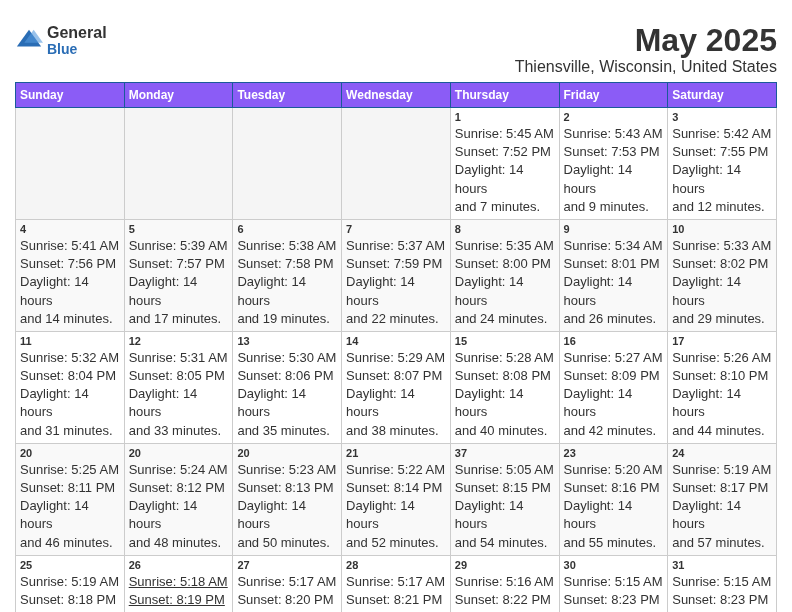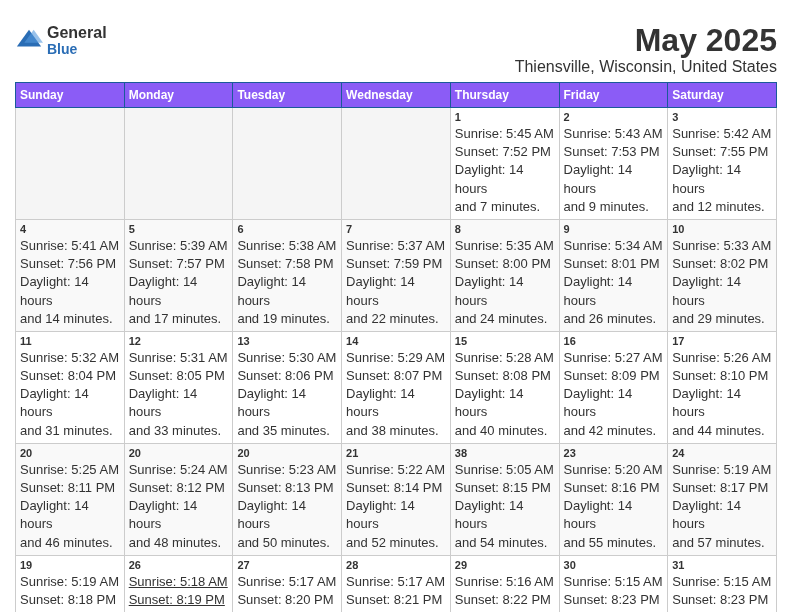--- a/index.html
+++ b/index.html
@@ -309,21 +309,21 @@
 and 50 minutes.</div>
           </td>
           <td>
             <span class="day-number">21</span>
             <div class="day-info" style="white-space: pre-line;">Sunrise: 5:22 AM
 Sunset: 8:14 PM
 Daylight: 14 hours
 and 52 minutes.</div>
           </td>
           <td>
-            <span class="day-number">38</span>
+            <span class="day-number">37</span>
             <div class="day-info" style="white-space: pre-line;">Sunrise: 5:05 AM
 Sunset: 8:15 PM
 Daylight: 14 hours
 and 54 minutes.</div>
           </td>
           <td>
             <span class="day-number">23</span>
             <div class="day-info" style="white-space: pre-line;">Sunrise: 5:20 AM
 Sunset: 8:16 PM
 Daylight: 14 hours
@@ -332,21 +332,21 @@
           <td>
             <span class="day-number">24</span>
             <div class="day-info" style="white-space: pre-line;">Sunrise: 5:19 AM
 Sunset: 8:17 PM
 Daylight: 14 hours
 and 57 minutes.</div>
           </td>
         </tr>
         <tr>
           <td>
-            <span class="day-number">19</span>
+            <span class="day-number">25</span>
             <div class="day-info" style="white-space: pre-line;">Sunrise: 5:19 AM
 Sunset: 8:18 PM
 Daylight: 14 hours
 and 59 minutes.</div>
           </td>
           <td>
             <span class="day-number">26</span>
             <div class="day-info" style="white-space: pre-line; text-decoration: underline;">Sunrise: 5:18 AM
 Sunset: 8:19 PM
 Daylight: 15 hours

